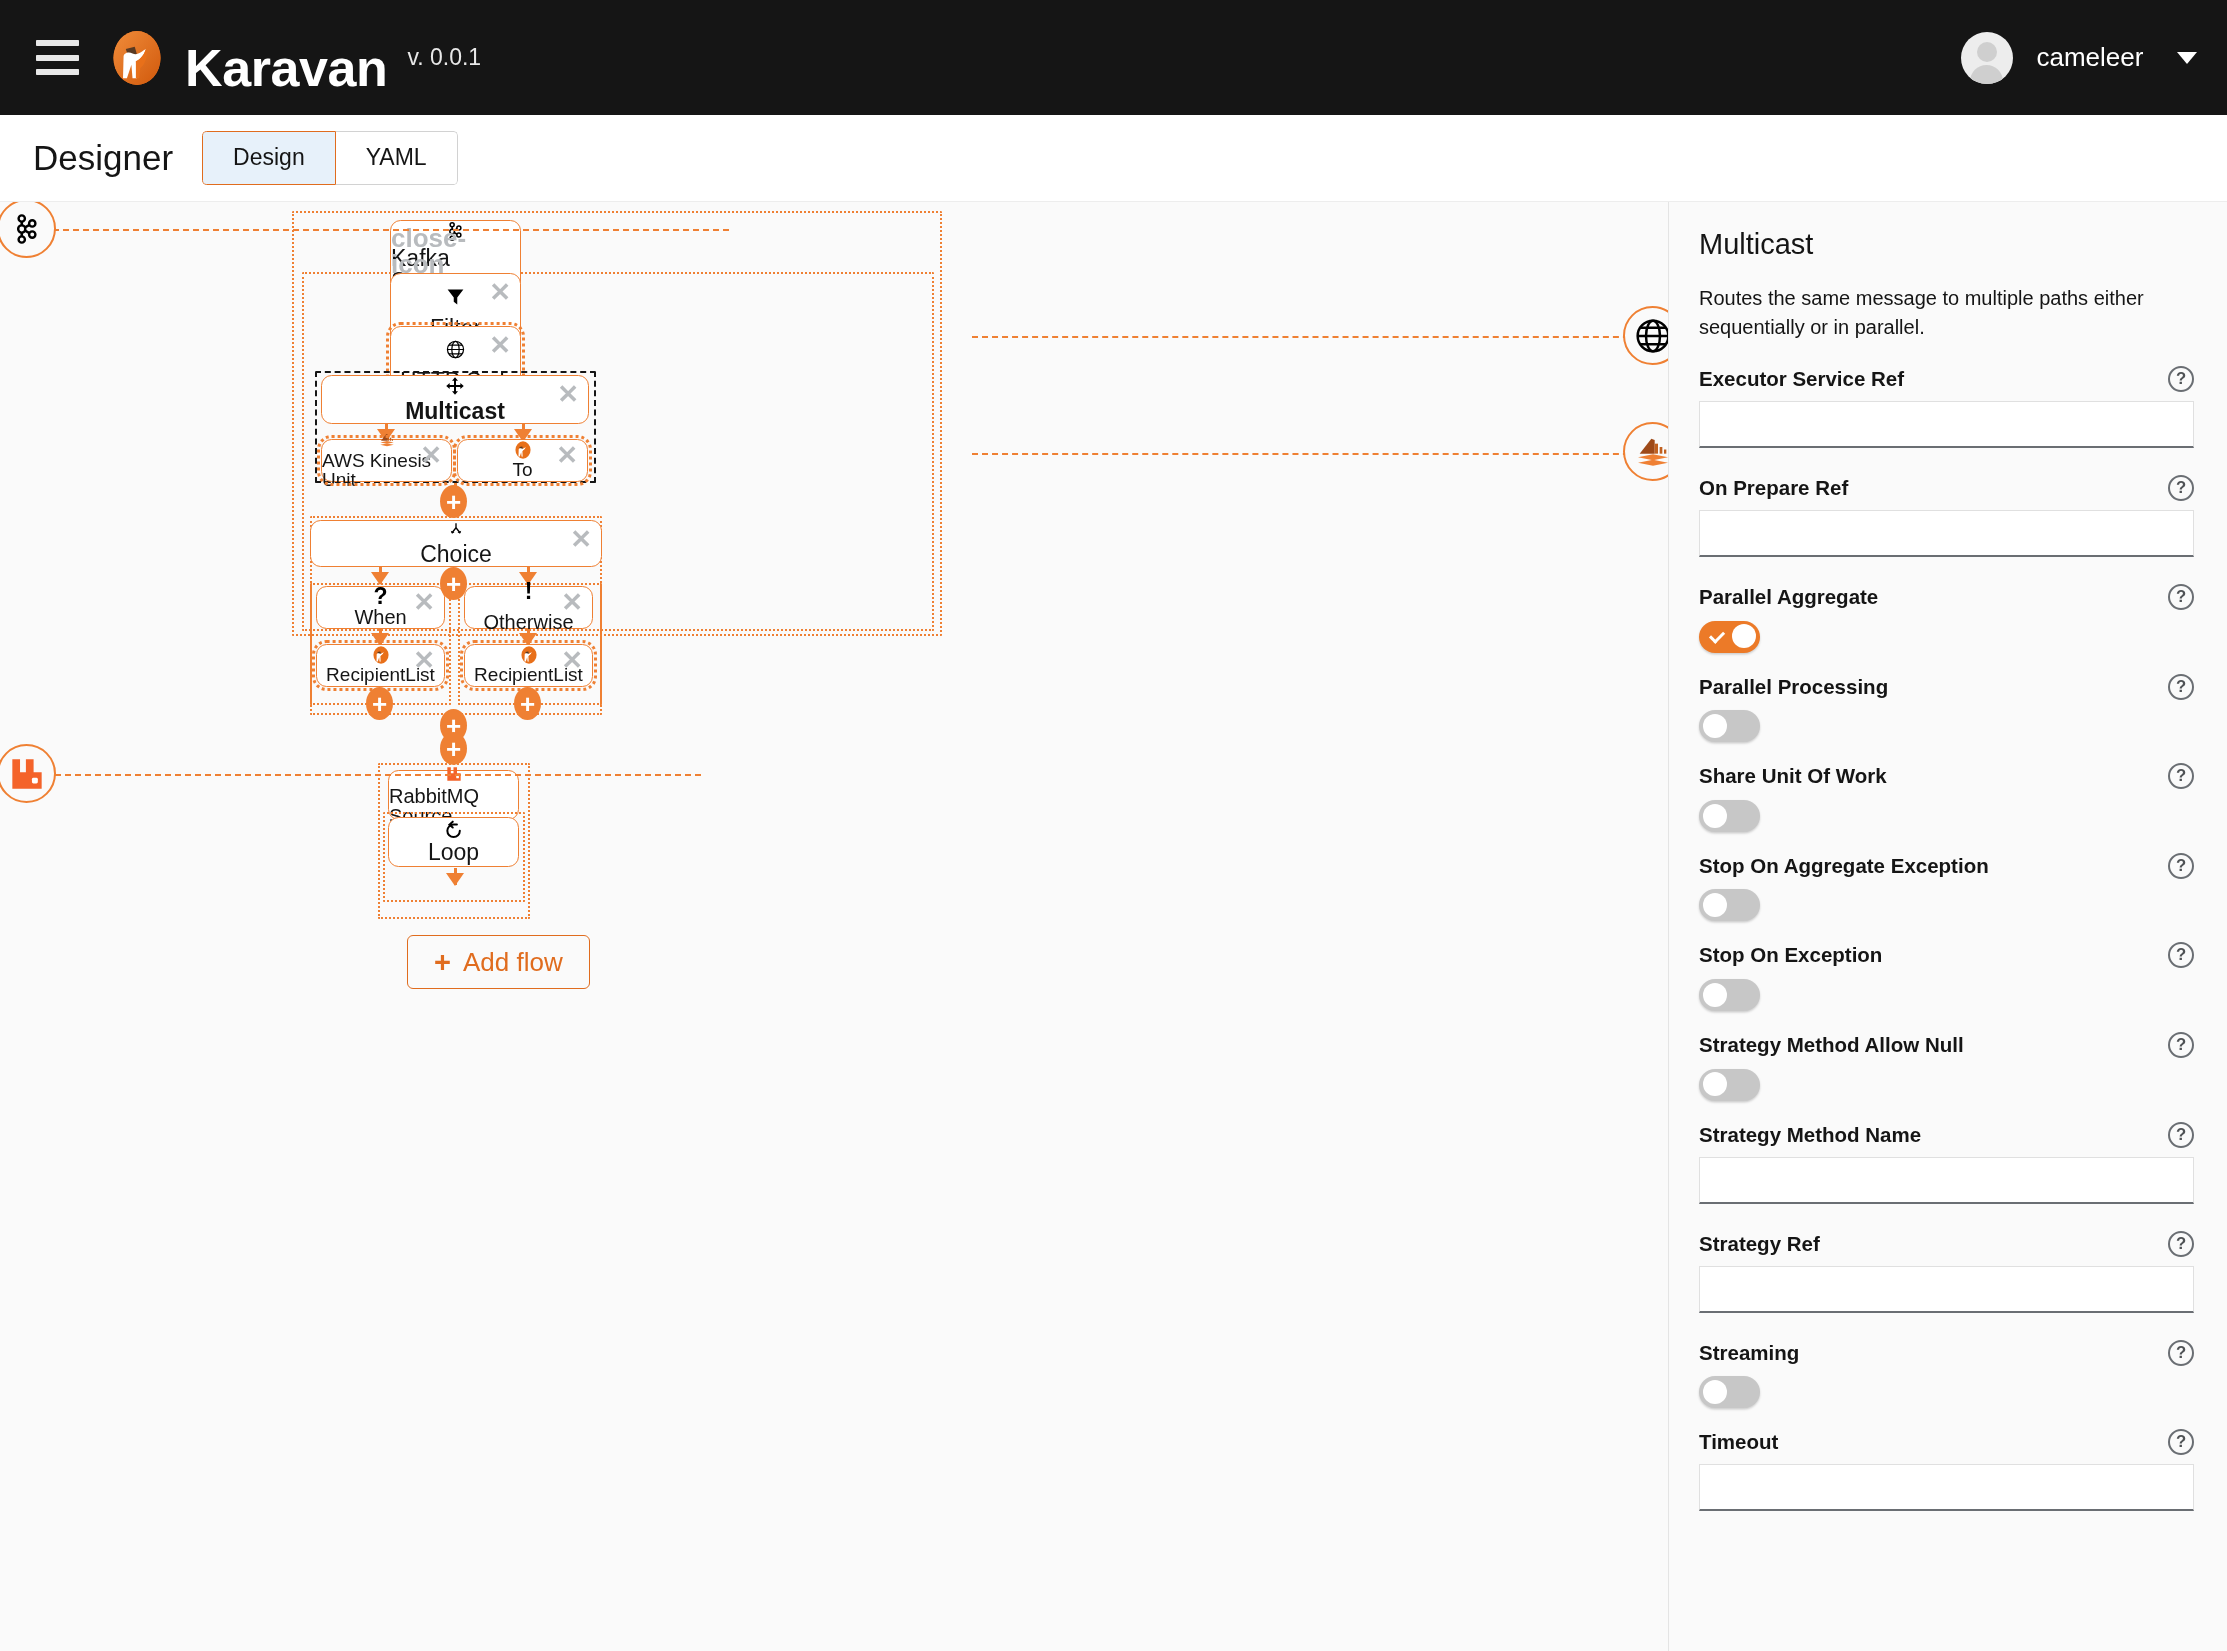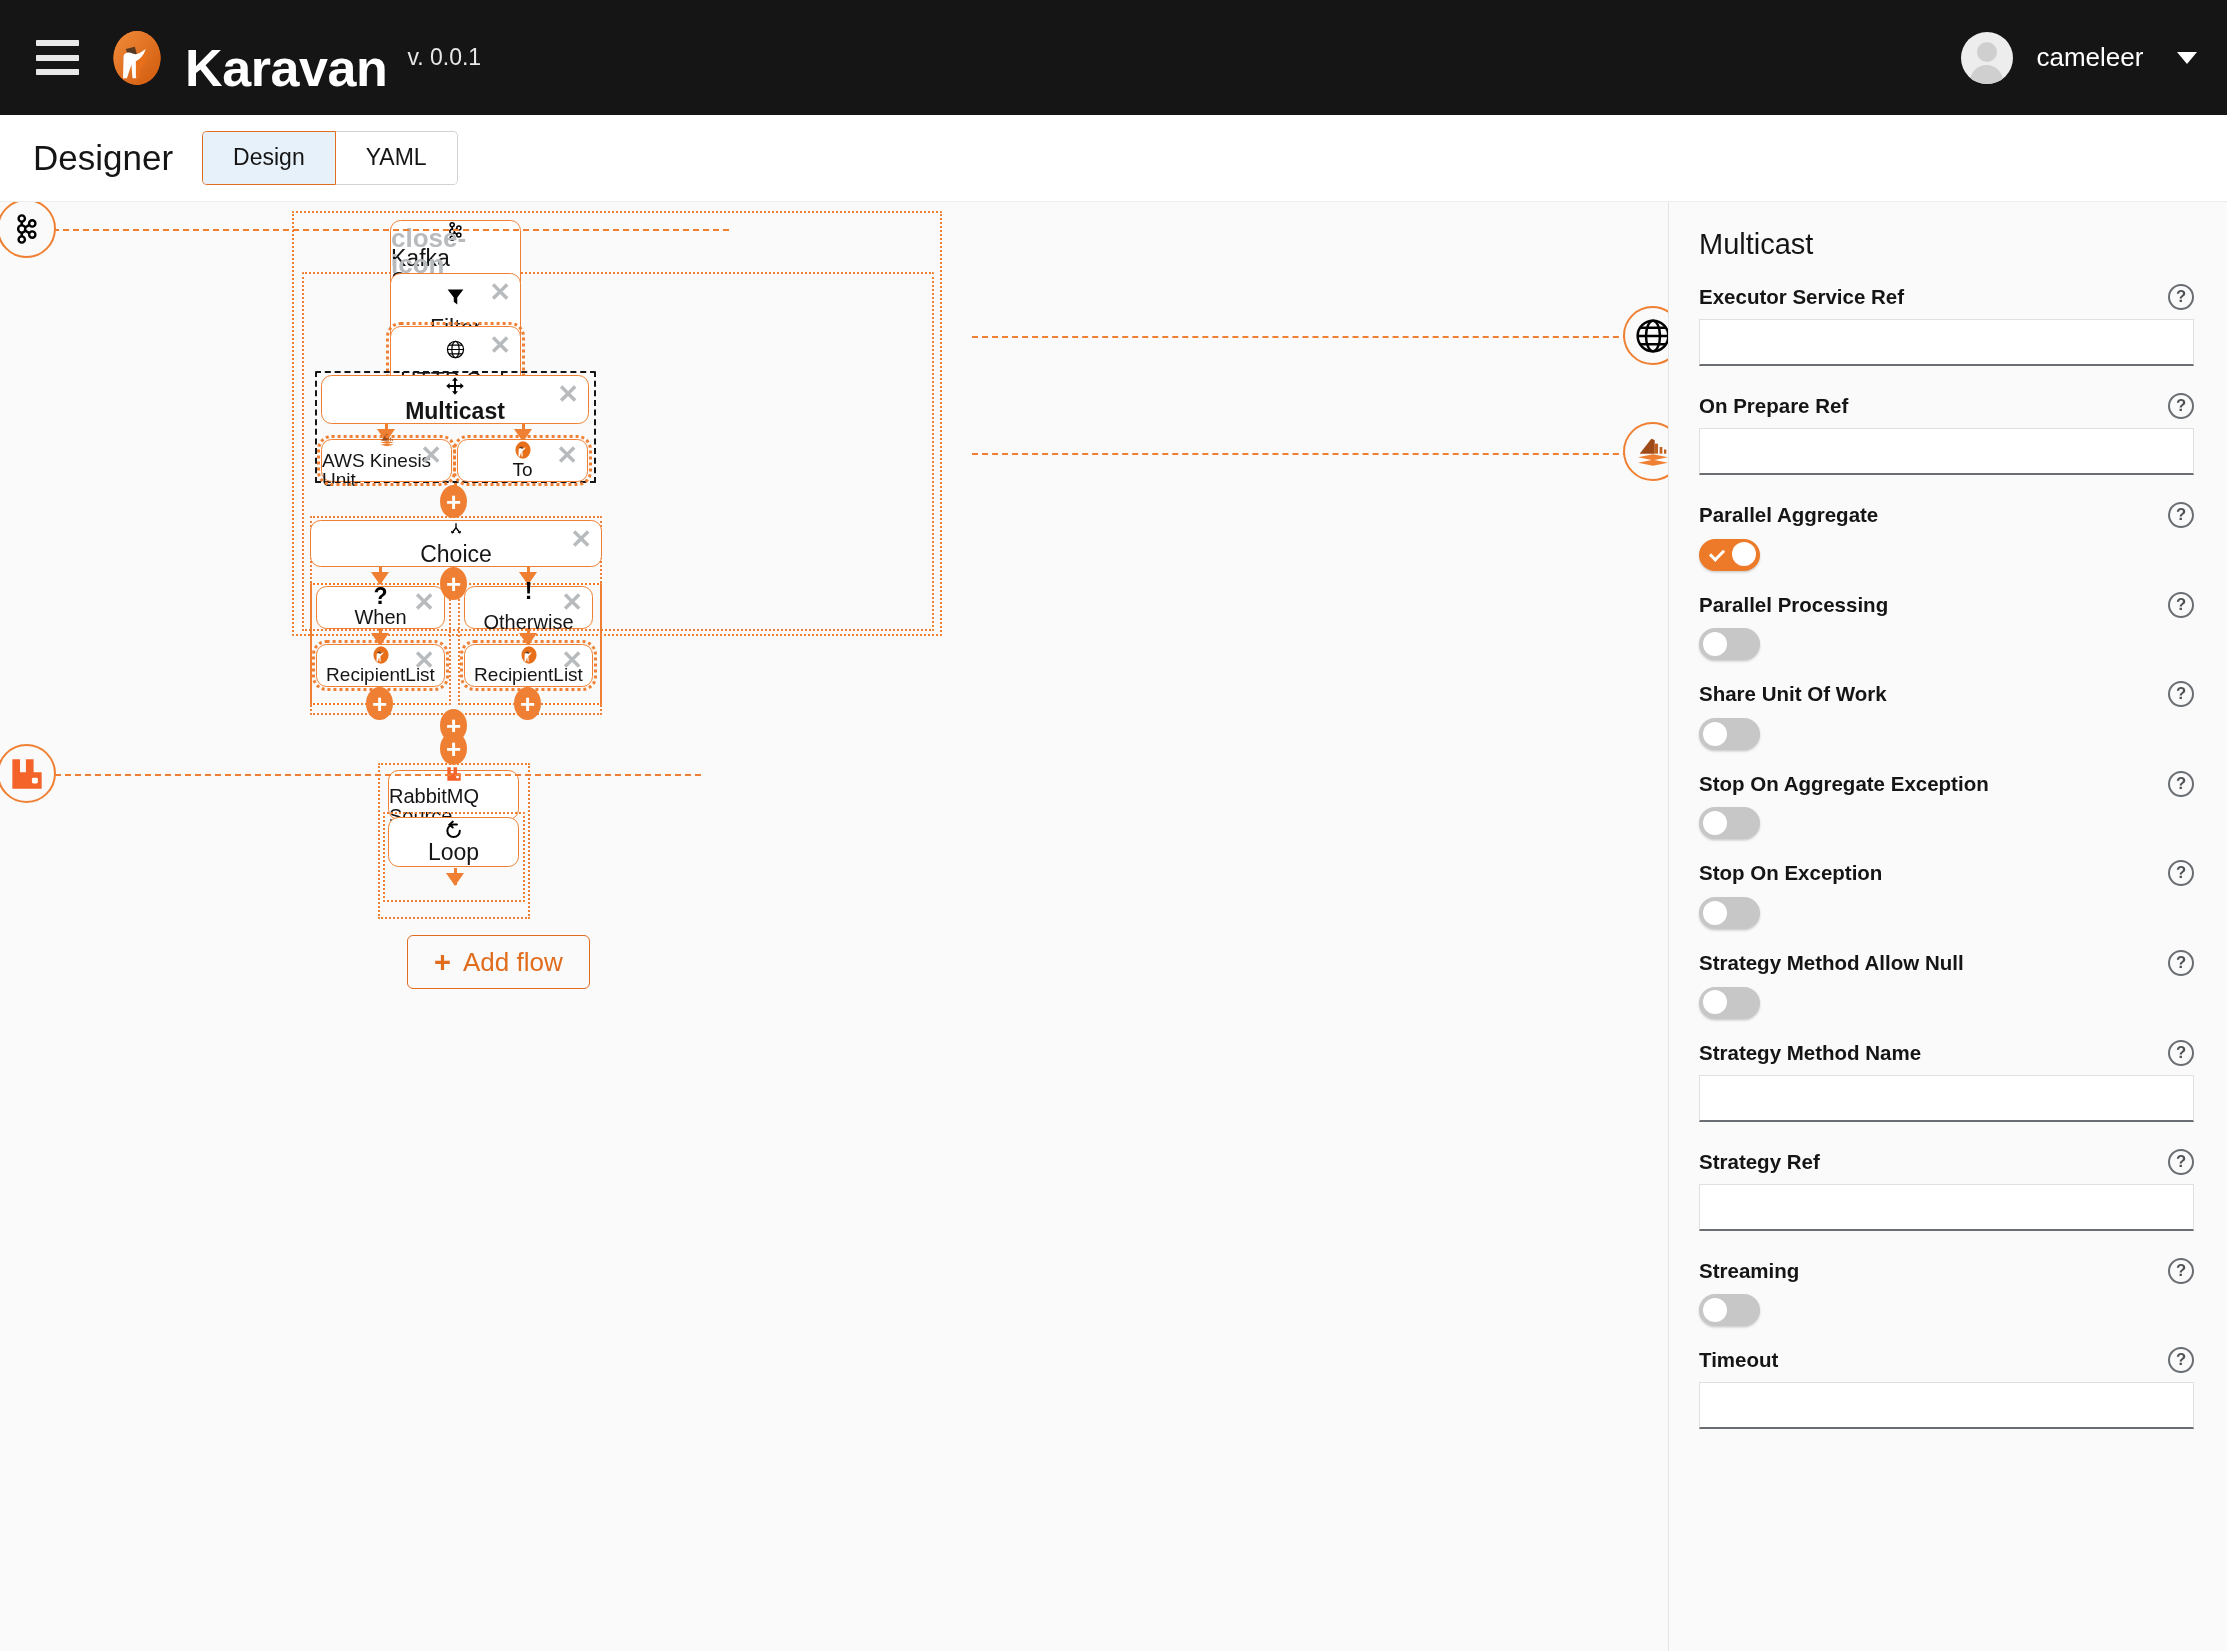--- a/index.html
+++ b/index.html
@@ -433,20 +433,21 @@
     <div class="arrow" style="left:454px; top:666px; height:16.7px;"></div>
 
     <div class="addflow" style="left:407px; top:733px;">
       <span style="font-size:29px;font-weight:700;line-height:1;">+</span>
       <span>Add flow</span>
     </div>
   </div>
 
   <aside class="props">
     <h2>Multicast</h2>
+    <div class="desc">Routes the same message to multiple paths either sequentially or in parallel.</div>
 
     <div class="prop">
       <div class="prop-head">
         <span class="prop-label">Executor Service Ref</span>
         <span class="qmark">?</span>
       </div>
       <input class="prop-input" value="" style="">
     </div>
     <div class="prop-spacer"></div>
 

